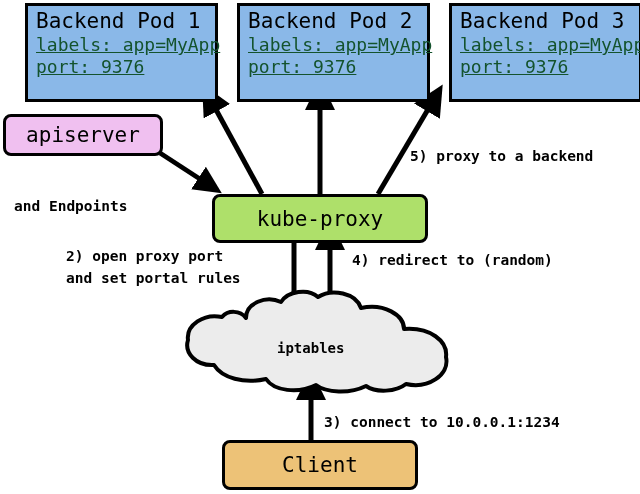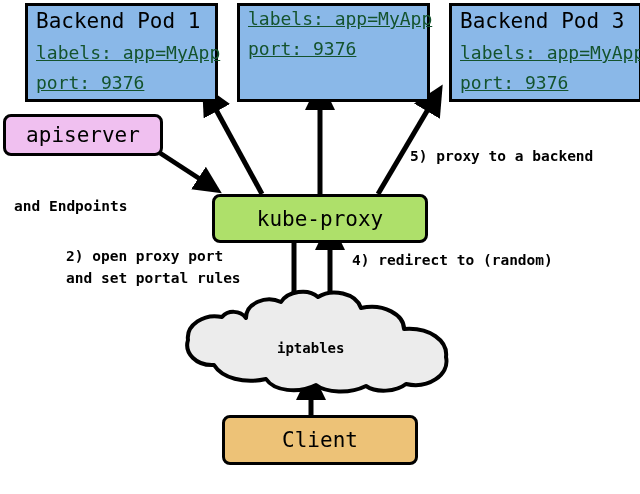--- a/index.html
+++ b/index.html
@@ -30,21 +30,20 @@
   .node {
     position: absolute;
     box-sizing: border-box;
     border: 3px solid #000000;
     display: flex;
     flex-direction: column;
     justify-content: flex-start;
   }
   .pod-box {
     padding: 2px 8px 9px 8px;
-    gap: 8px;
   }
   .pod-title {
     font-size: 21px;
     line-height: 26px;
     color: #000;
     white-space: nowrap;
     letter-spacing: 0px;
   }
   .pod-line {
     font-size: 18px;
@@ -139,47 +138,49 @@
     </g>
   </svg>
 
   <div class="node pod-box" style="left:25px; top:3px; width:193px; height:99px; background:#8ab8e8;">
     <div class="pod-title">Backend Pod 1</div>
     <div class="pod-line">labels: app=MyApp</div>
     <div class="pod-line">port: 9376</div>
   </div>
 
   <div class="node pod-box" style="left:237px; top:3px; width:193px; height:99px; background:#8ab8e8;">
+    <div class="pod-title">Backend Pod 2</div>
     <div class="pod-line">labels: app=MyApp</div>
     <div class="pod-line">port: 9376</div>
   </div>
 
   <div class="node pod-box" style="left:449px; top:3px; width:193px; height:99px; background:#8ab8e8;">
     <div class="pod-title">Backend Pod 3</div>
     <div class="pod-line">labels: app=MyApp</div>
     <div class="pod-line">port: 9376</div>
   </div>
 
   <div class="node centered-box" style="left:3px; top:114px; width:160px; height:42px; background:#f0c0f0;">
     <div class="node-label">apiserver</div>
   </div>
 
   <div class="node centered-box" style="left:212px; top:194px; width:216px; height:49px; background:#aee06a;">
     <div class="node-label">kube-proxy</div>
   </div>
 
   <div class="cloud-label" style="left:277px; top:340px;">iptables</div>
 
-  <div class="node centered-box" style="left:222px; top:415px; width:196px; height:50px; background:#edc277;">
+  <div class="node centered-box" style="left:222px; top:440px; width:196px; height:50px; background:#edc277;">
     <div class="node-label">Client</div>
   </div>
 
   <div class="step-label" style="left:14px; top:196px;">and Endpoints</div>
 
   <div class="step-label" style="left:66px; top:246px;">2) open proxy port</div>
   <div class="step-label" style="left:66px; top:268px;">and set portal rules</div>
 
+  <div class="step-label" style="left:324px; top:412px;">3) connect to 10.0.0.1:1234</div>
 
   <div class="step-label" style="left:352px; top:250px;text-align:right;">4) redirect to (random)</div>
 
   <div class="step-label" style="left:410px; top:146px;">5) proxy to a backend</div>
 
 </div>
 
 </body></html>

